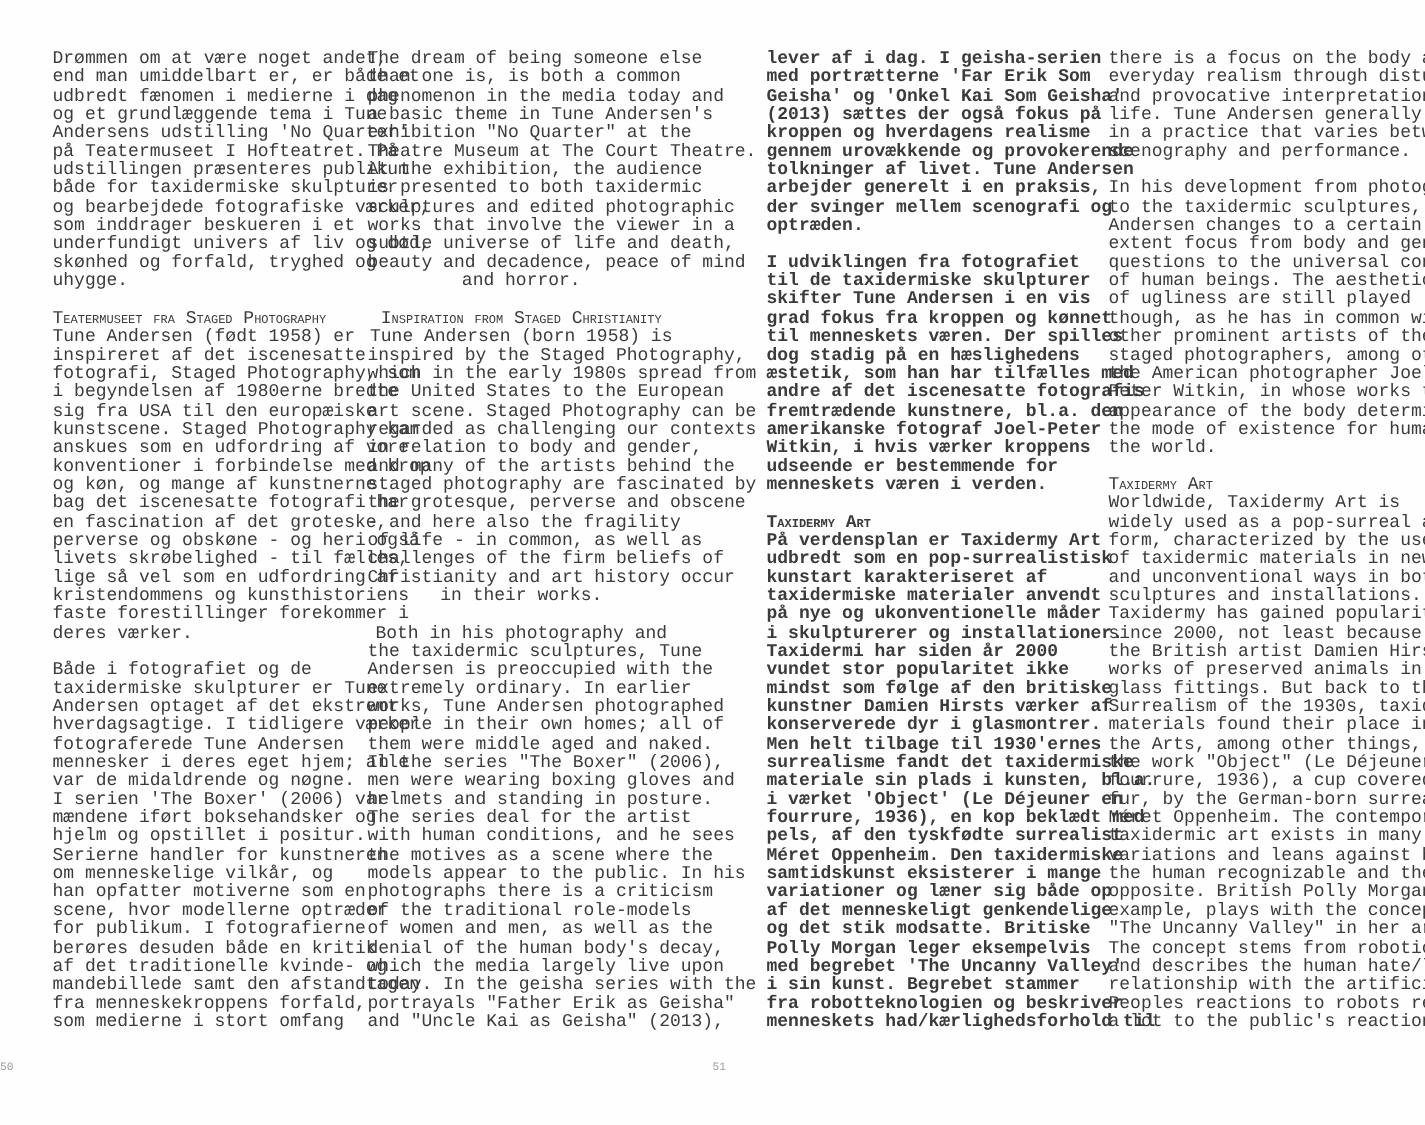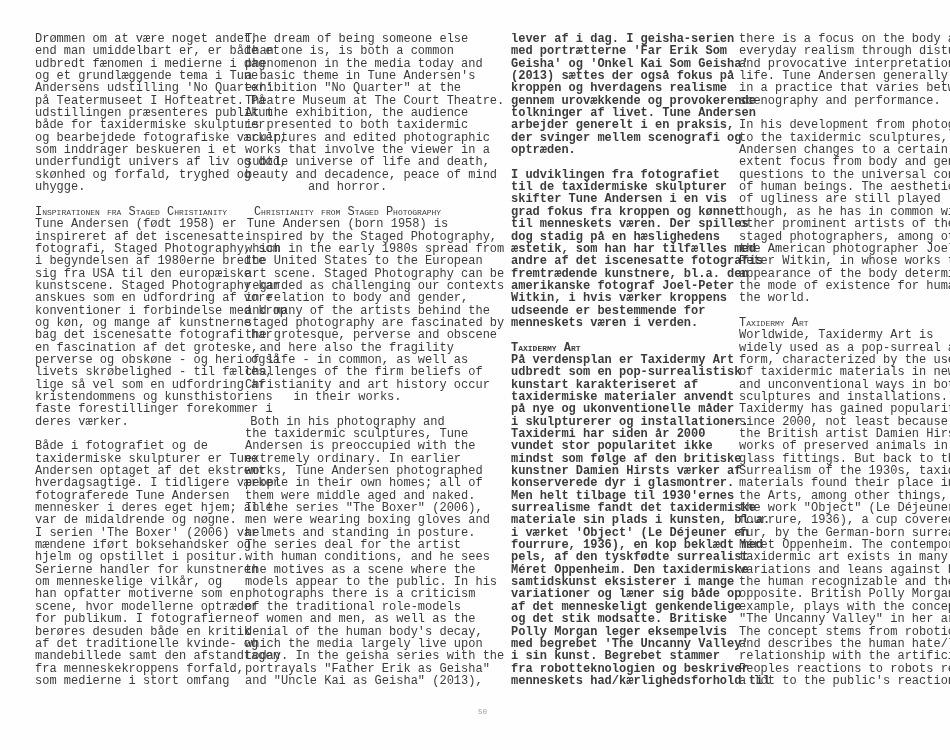--- a/index.html
+++ b/index.html
@@ -44,24 +44,23 @@
   }
   .block.heading {
     margin: 0;
     font-variant: small-caps;
   }
   .page-number {
     position: absolute;
     top: 708px;
     left: 0;
     width: 100%;
-    text-align: right;
+    text-align: left;
     font-size: 7.5px;
     color: #a0a0a0;
-    margin-left: 12px;
   }
 </style>
 </head>
 <body>
 
 <div class="spread">
 
   <section class="page page-left">
     <div class="column col-a">
         <div class="block paragraph">Drømmen om at være noget andet,
@@ -70,21 +69,21 @@
 og et grundlæggende tema i Tune
 Andersens udstilling 'No Quarter'
 på Teatermuseet I Hofteatret. På
 udstillingen præsenteres publikum
 både for taxidermiske skulpturer
 og bearbejdede fotografiske værker,
 som inddrager beskueren i et
 underfundigt univers af liv og død,
 skønhed og forfald, tryghed og
 uhygge.</div>
-        <div class="block heading">Inspirationen fra Staged Christianity</div>
+        <div class="block heading">Teatermuseet fra Staged Photography</div>
         <div class="block paragraph">Tune Andersen (født 1958) er
 inspireret af det iscenesatte
 fotografi, Staged Photography, som
 i begyndelsen af 1980erne bredte
 sig fra USA til den europæiske
 kunstscene. Staged Photography kan
 anskues som en udfordring af vore
 konventioner i forbindelse med krop
 og køn, og mange af kunstnerne
 bag det iscenesatte fotografi har
@@ -123,21 +122,21 @@
 a basic theme in Tune Andersen's
 exhibition "No Quarter" at the
 Theatre Museum at The Court Theatre.
 At the exhibition, the audience
 is presented to both taxidermic
 sculptures and edited photographic
 works that involve the viewer in a
 subtle universe of life and death,
 beauty and decadence, peace of mind
 and horror.</div>
-        <div class="block heading">Christianity from Staged Photography</div>
+        <div class="block heading">Inspiration from Staged Christianity</div>
         <div class="block paragraph">Tune Andersen (born 1958) is
 inspired by the Staged Photography,
 which in the early 1980s spread from
 the United States to the European
 art scene. Staged Photography can be
 regarded as challenging our contexts
 in relation to body and gender,
 and many of the artists behind the
 staged photography are fascinated by
 the grotesque, perverse and obscene

